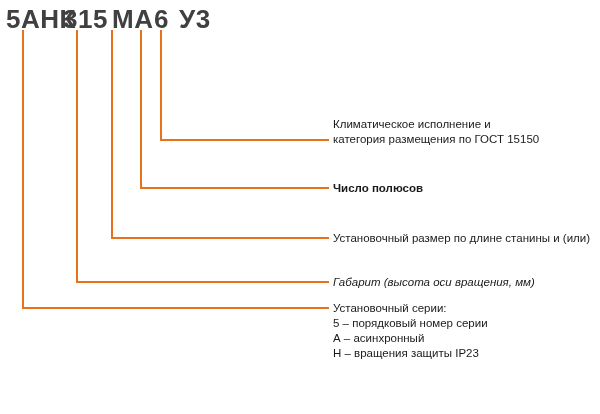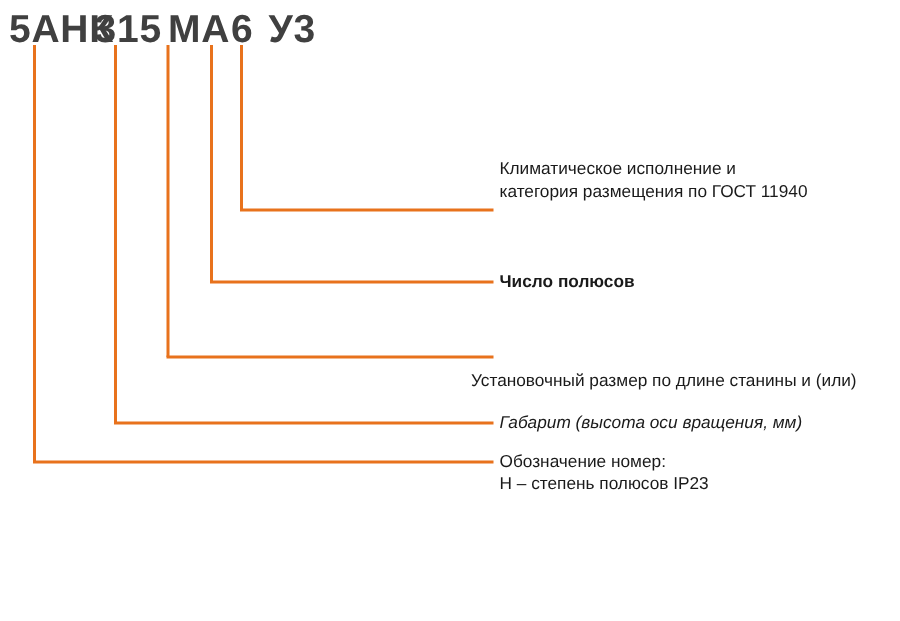--- a/index.html
+++ b/index.html
@@ -70,35 +70,37 @@
 
   <div class="vline" style="left:111px; top:30px; height:208px;"></div>
   <div class="hline" style="left:111px; top:237px; width:218px;"></div>
 
   <div class="vline" style="left:76px; top:30px; height:252px;"></div>
   <div class="hline" style="left:76px; top:281px; width:253px;"></div>
 
   <div class="vline" style="left:22px; top:30px; height:278px;"></div>
   <div class="hline" style="left:22px; top:307px; width:307px;"></div>
 
-  <div class="label" style="left:333px; top:106px;">
+  <div class="label" style="left:333px; top:117px;">
     <span class="ln">Климатическое исполнение и</span>
-    <span class="ln">категория размещения по ГОСТ 11940</span>
+    <span class="ln">категория размещения по ГОСТ 15150</span>
   </div>
 
   <div class="label" style="left:333px; top:181px;font-weight:bold;">
     <span class="ln">Число полюсов</span>
   </div>
 
-  <div class="label" style="left:314px; top:231px;margin-top:16px;">
+  <div class="label" style="left:333px; top:231px;">
     <span class="ln">Установочный размер по длине станины и (или)</span>
   </div>
 
   <div class="label" style="left:333px; top:275px;font-style:italic;">
     <span class="ln">Габарит (высота оси вращения, мм)</span>
   </div>
 
   <div class="label" style="left:333px; top:301px;">
-    <span class="ln">Обозначение номер:</span>
-    <span class="ln">Н – степень полюсов IP23</span>
+    <span class="ln">Установочный серии:</span>
+    <span class="ln">5 – порядковый номер серии</span>
+    <span class="ln">А – асинхронный</span>
+    <span class="ln">Н – вращения защиты IP23</span>
   </div>
 
 </div>
 
 </body></html>

